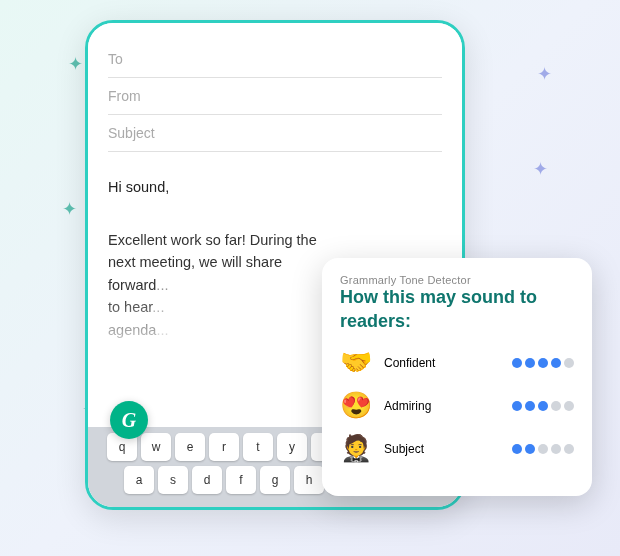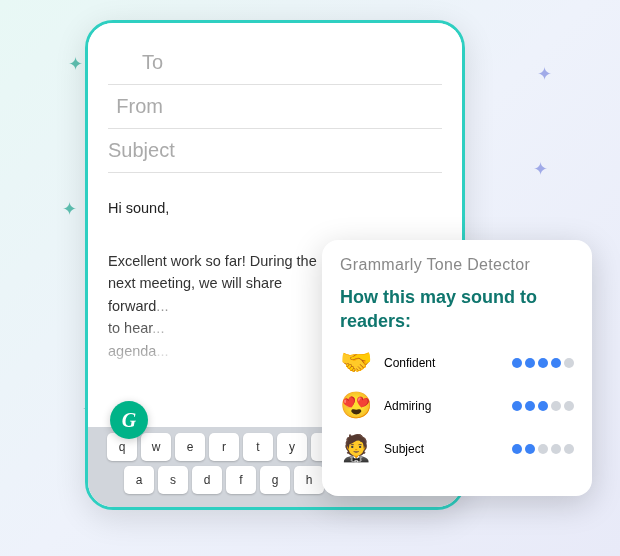--- a/index.html
+++ b/index.html
@@ -47,23 +47,22 @@
 
     .email-field {
       display: flex;
       align-items: center;
       border-bottom: 1px solid #e0e0e0;
       padding: 10px 0;
     }
 
     .email-field-label {
       color: #aaa;
-      font-size: 20px;
+      font-size: 14px;
       min-width: 55px;
-      text-align: right;
     }
 
     
     .email-body {
       padding: 14px 20px;
       font-size: 14.5px;
       color: #222;
       line-height: 1.55;
     }
 
@@ -135,23 +134,23 @@
       bottom: 60px;
       width: 270px;
       background: #fff;
       border-radius: 16px;
       padding: 16px 18px 20px;
       box-shadow: 0 8px 32px rgba(0,0,0,0.18);
       z-index: 10;
     }
 
     .tone-popup-title {
-      font-size: 16px;
+      font-size: 11px;
       color: #888;
-      margin-bottom: 12px;
+      margin-bottom: 0;
       letter-spacing: 0.02em;
     }
 
     .tone-popup-heading {
       font-size: 18px;
       font-weight: 700;
       color: #0f766e;
       margin-bottom: 14px;
       line-height: 1.3;
     }

